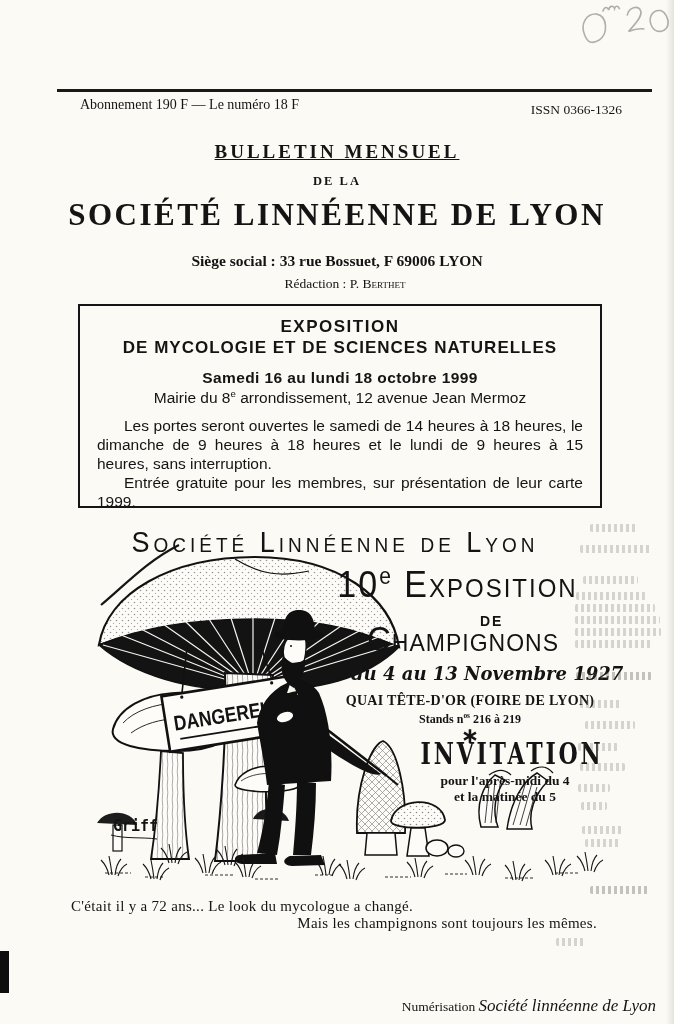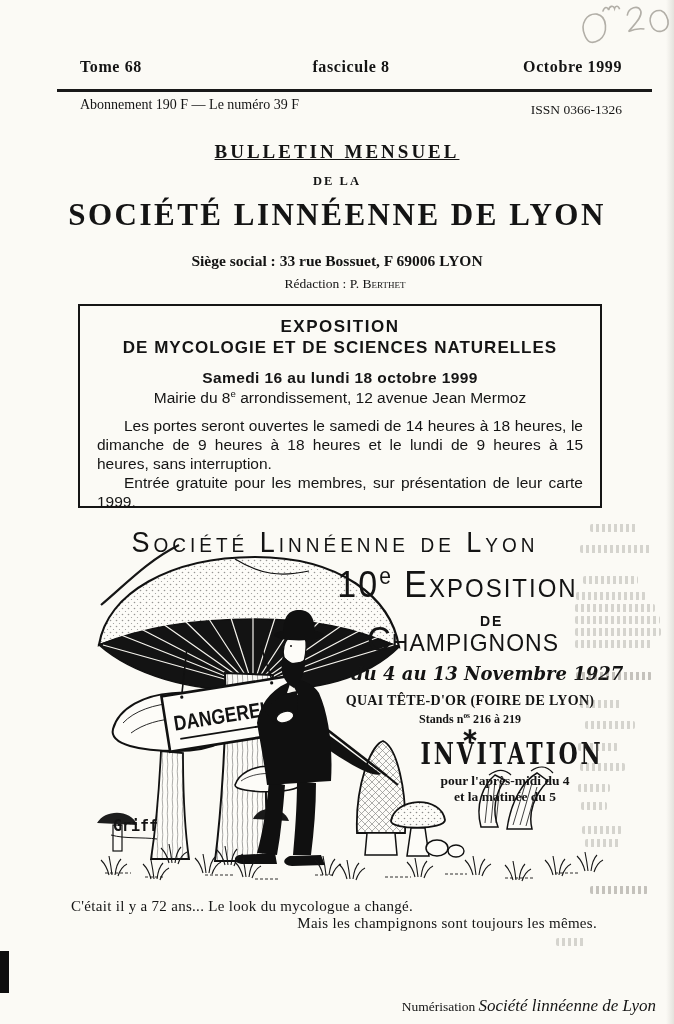--- a/index.html
+++ b/index.html
@@ -114,28 +114,23 @@
 
   <svg class="abs hw" width="105" height="46" viewBox="0 0 105 46">
     <g stroke="#9a968e" stroke-width="1.6" fill="none" opacity=".75" transform="rotate(-5 52 23)">
       <path d="M14,30 C10,18 18,8 28,10 C38,13 38,30 28,36 C20,40 16,37 14,30"></path>
       <path d="M34,8 C36,3 39,3 40,7 C41,3 45,2 46,6 C47,3 50,3 51,7"></path>
       <path d="M58,14 C60,6 70,4 72,11 C73,17 64,24 58,30 C64,28 70,28 74,29"></path>
       <path d="M92,12 C82,10 78,20 82,28 C86,35 96,34 98,26 C99,20 96,14 92,12"></path>
     </g>
   </svg>
 
-  <div class="abs hdr-row">
-    <span>Tome 68</span>
-    <span class="c">fascicule 8</span>
-    <span class="r">Octobre 1999</span>
-  </div>
   <div class="abs hdr-rule"></div>
   <div class="abs sub-row">
-    <span>Abonnement 190 F — Le numéro 39 F</span>
+    <span>Abonnement 190 F — Le numéro 18 F</span>
     <span class="issn">ISSN 0366-1326</span>
   </div>
 
   <div class="abs m-bulletin">BULLETIN MENSUEL</div>
   <div class="abs m-dela">DE LA</div>
   <div class="abs m-society">SOCIÉTÉ LINNÉENNE DE LYON</div>
   <div class="abs m-address">Siège social : 33 rue Bossuet, F 69006 LYON</div>
   <div class="abs m-redaction"><span>Rédaction : P. </span><span class="smallcaps">Berthet</span></div>
 
   <div class="abs box">

